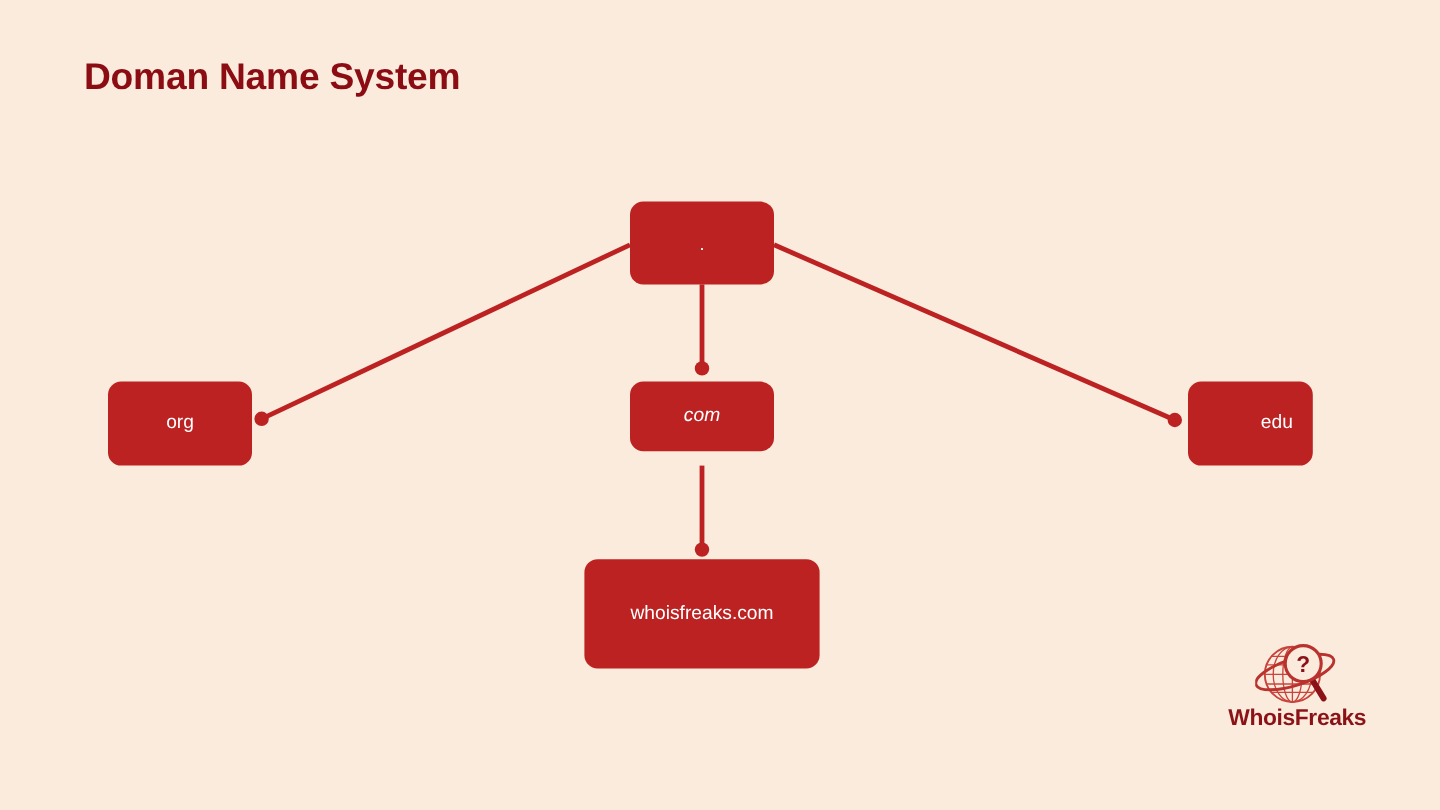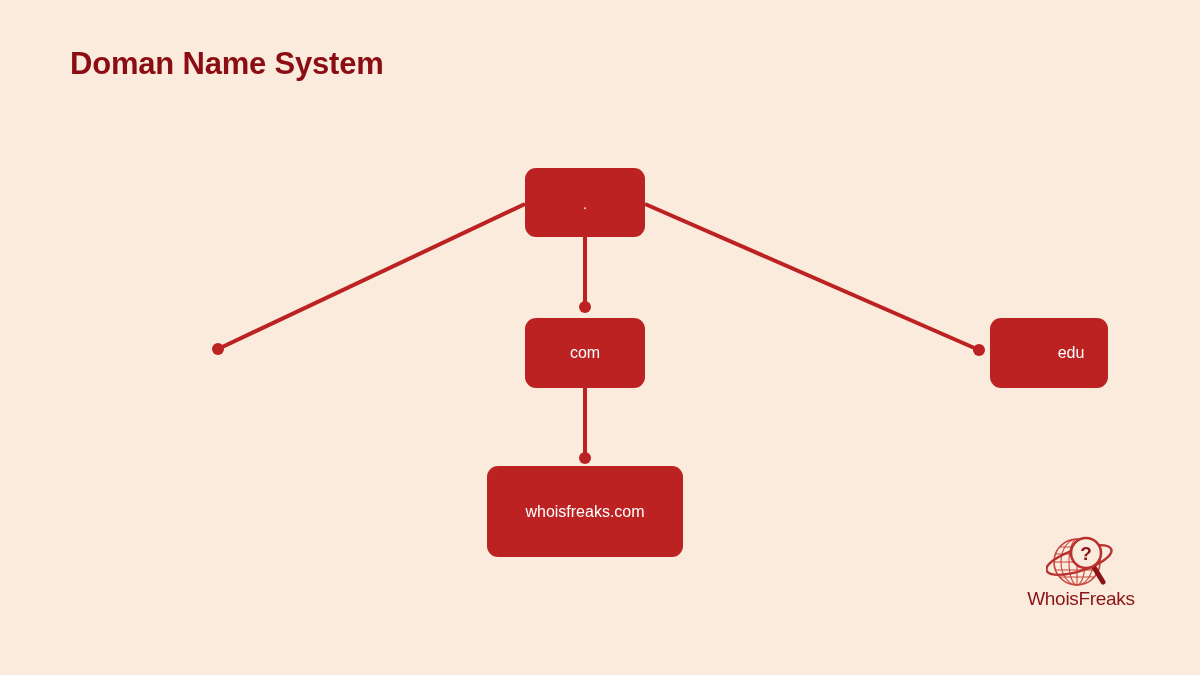--- a/index.html
+++ b/index.html
@@ -76,21 +76,21 @@
     width: 72px;
     height: 62px;
   }
   #logo-text {
     position: absolute;
     left: 0;
     top: 58px;
     width: 118px;
     text-align: center;
     font-size: 19px;
-    font-weight: normal;
+    font-weight: bold;
     color: #8b1318;
     letter-spacing: -0.3px;
     white-space: nowrap;
   }
 </style>
 </head>
 <body>
 
 <div id="canvas">
 
@@ -108,26 +108,29 @@
         <circle cx="585" cy="307" r="6" fill="#bc2222"></circle>
         <circle cx="979" cy="350" r="6" fill="#bc2222"></circle>
         <circle cx="585" cy="458" r="6" fill="#bc2222"></circle>
       </g>
   </svg>
 
   <div class="node" style="left:525px; top:168px; width:120px; height:69px;">
     <span class="node-label root-dot">.</span>
   </div>
 
+  <div class="node" style="left:90px; top:318px; width:120px; height:70px;">
+    <span class="node-label">org</span>
+  </div>
 
-  <div class="node" style="left:525px; top:318px; width:120px; height:70px;">
+  <div class="node" style="left:525px; top:318px; width:120px; height:58px;font-style:italic;">
     <span class="node-label">com</span>
   </div>
 
-  <div class="node" style="left:990px; top:318px; width:118px; height:70px;padding-left:44px;">
+  <div class="node" style="left:990px; top:318px; width:104px; height:70px;padding-left:44px;">
     <span class="node-label">edu</span>
   </div>
 
   <div class="node" style="left:487px; top:466px; width:196px; height:91px;">
     <span class="node-label">whoisfreaks.com</span>
   </div>
 
   <div id="logo">
     <svg id="logo-mark" viewBox="0 0 72 62" width="72" height="62" xmlns="http://www.w3.org/2000/svg">
 

